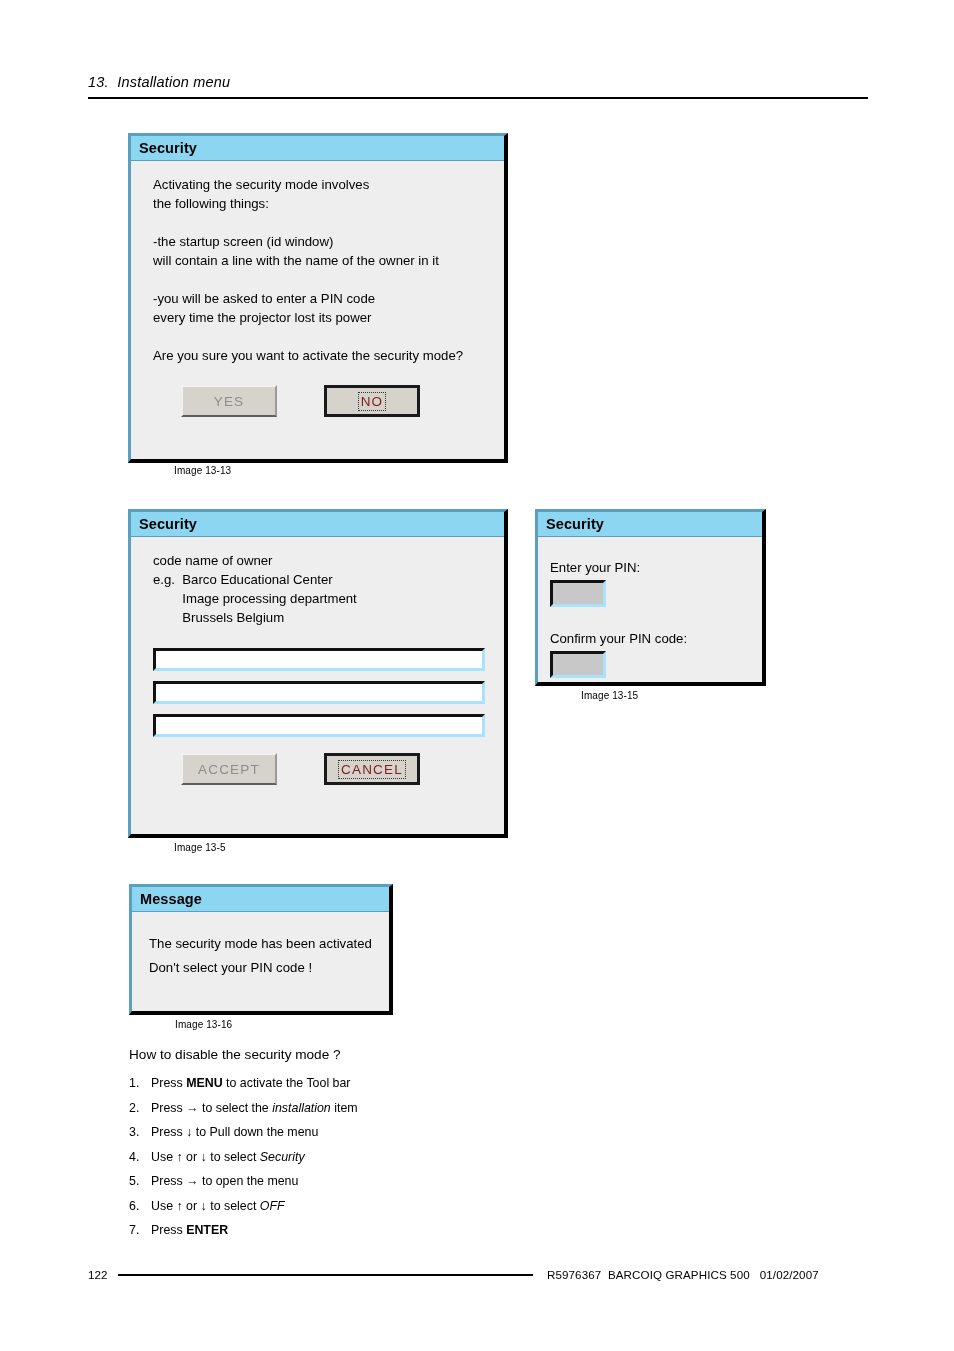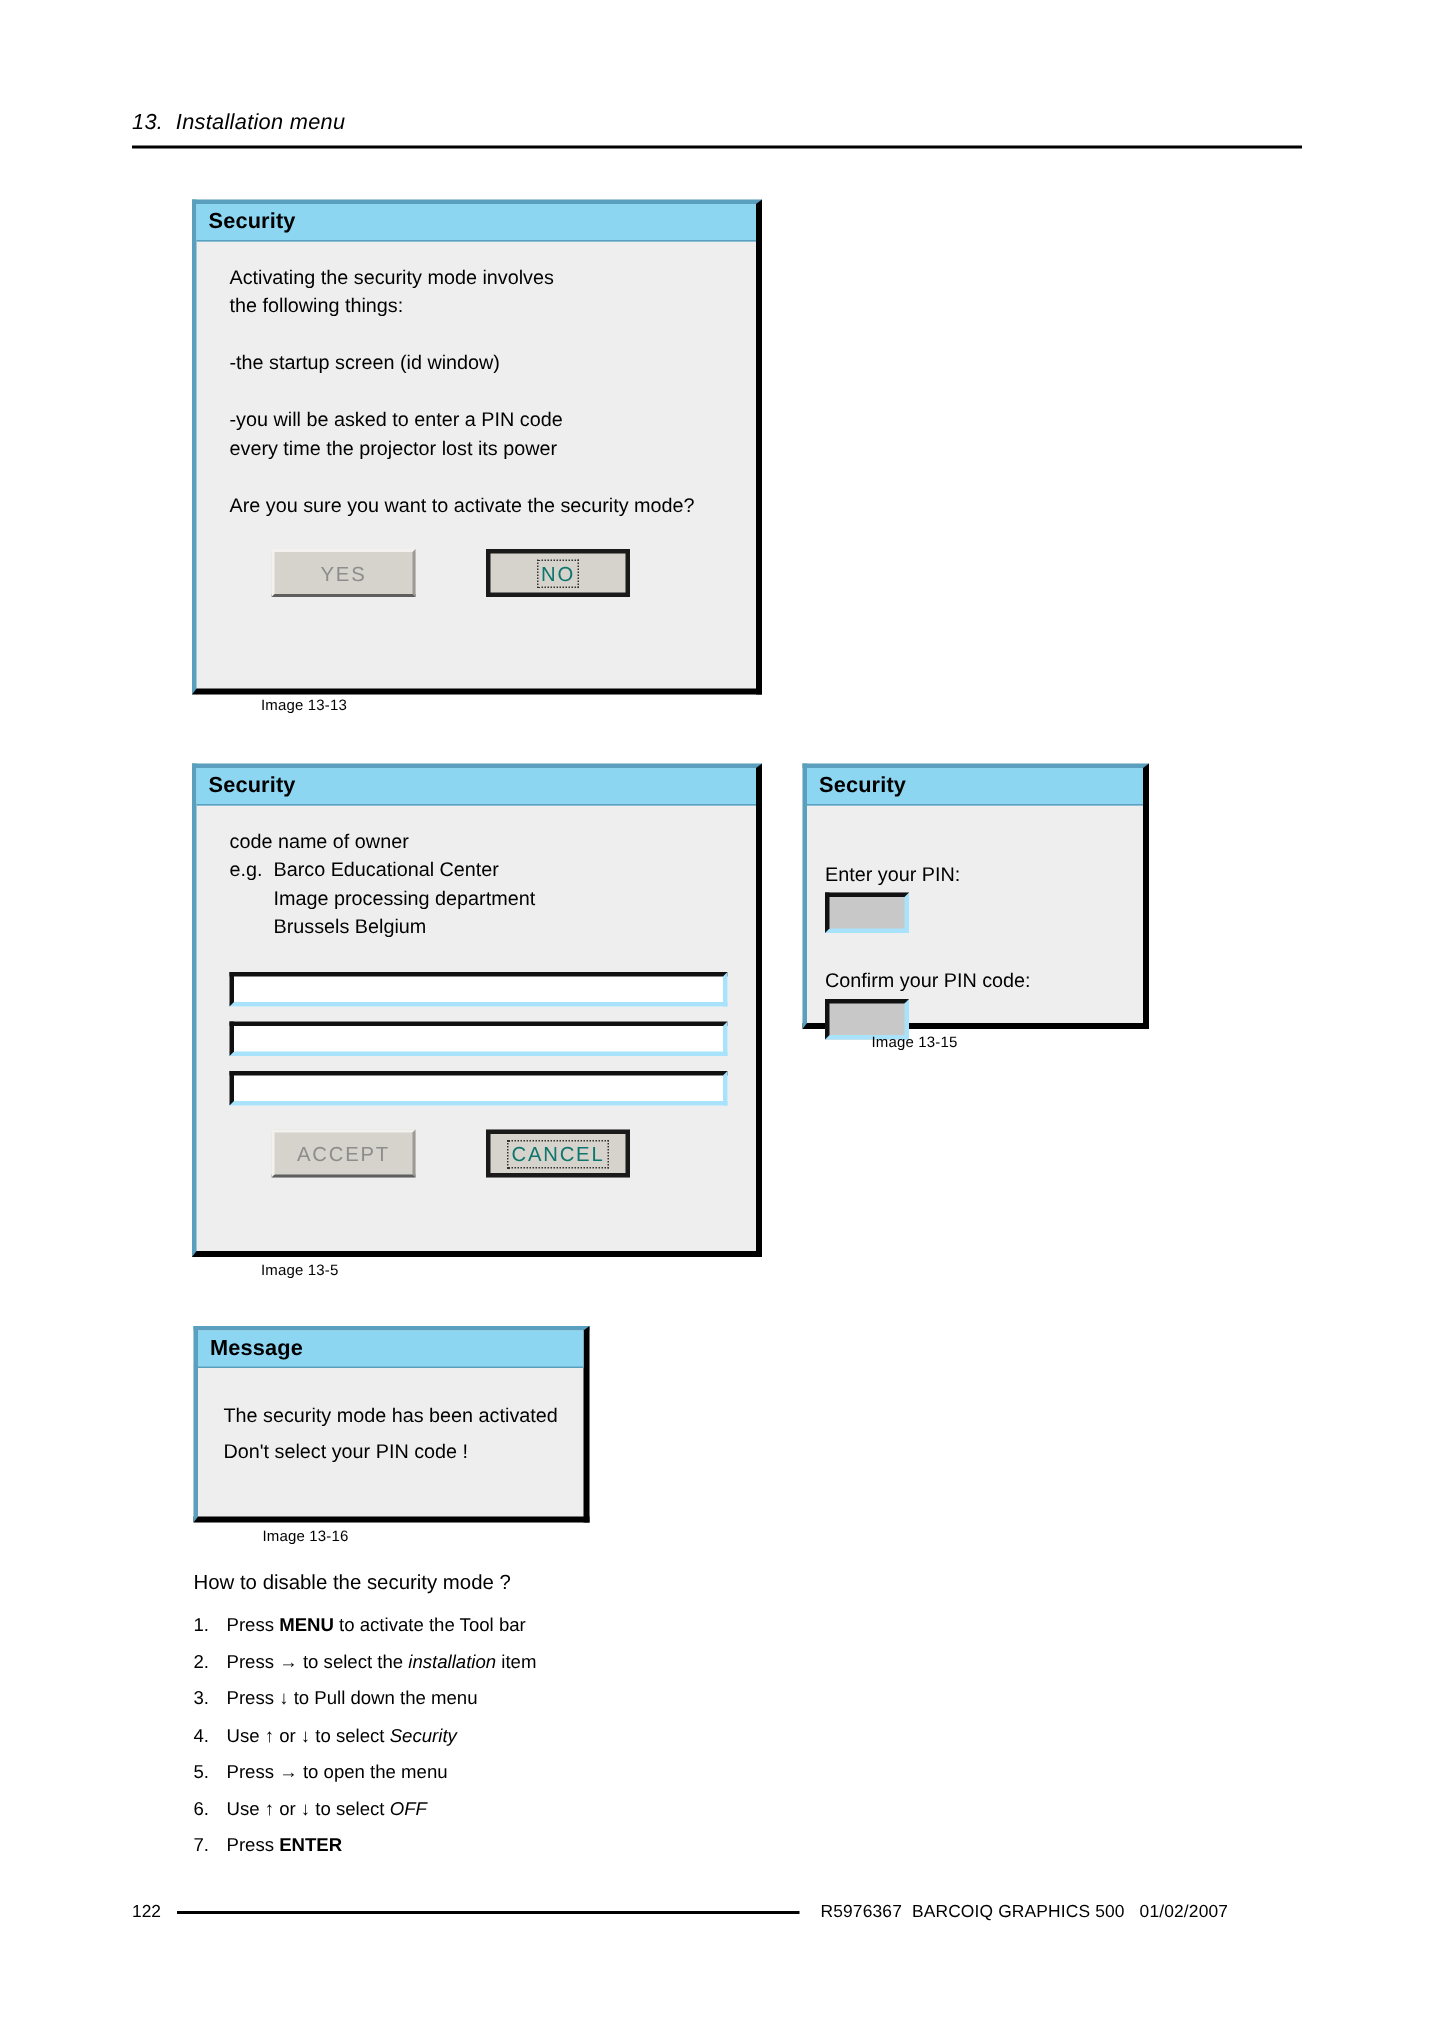--- a/index.html
+++ b/index.html
@@ -91,21 +91,21 @@
     user-select: none;
   }
   .btn-disabled {
     color: #8d8d8d;
     border-top: 2px solid #f2f1ee;
     border-left: 2px solid #f2f1ee;
     border-right: 2px solid #9b9a95;
     border-bottom: 2px solid #5e5e5e;
   }
   .btn-focus {
-    color: #0f766e;
+    color: #7f1d1d;
     border: 3px solid #1a1a1a;
     position: relative;
   }
   .btn-focus .focus-label {
     border: 1px dotted #333;
     padding: 0 2px;
     line-height: 17px;
   }
   .btn-gap { width: 47px; }
 
@@ -199,20 +199,21 @@
 
 <div class="dialog" style="left:128px; top:133px; width:380px; height:330px;">
   <div class="dlg-titlebar">
     <span class="dlg-title-text">Security</span>
   </div>
   <div class="dlg-body">
     <p>Activating the security mode involves</p>
     <p>the following things:</p>
     <div class="spacer-line"></div>
     <p>-the startup screen (id window)</p>
+    <p>will contain a line with the name of the owner in it</p>
     <div class="spacer-line"></div>
     <p>-you will be asked to enter a PIN code</p>
     <p>every time the projector lost its power</p>
     <div class="spacer-line"></div>
     <p>Are you sure you want to activate the security mode?</p>
 
     <div class="btn-row">
       <div class="btn btn-disabled">
         <span>YES</span>
       </div>
@@ -251,21 +252,21 @@
       </div>
     </div>
   </div>
 </div>
 <div class="caption" style="left:128px; top:842px;">Image 13-5</div>
 
 <div class="dialog" style="left:535px; top:509px; width:231px; height:177px;">
   <div class="dlg-titlebar">
     <span class="dlg-title-text">Security</span>
   </div>
-  <div class="dlg-body" style="padding:36px 14px 10px 12px;">
+  <div class="dlg-body" style="padding:21px 14px 10px 12px;">
     <div class="pin-group">
       <div class="pin-label">Enter your PIN:</div>
       <div class="pin-input"></div>
     </div>
     <div class="pin-group">
       <div class="pin-label">Confirm your PIN code:</div>
       <div class="pin-input"></div>
     </div>
   </div>
 </div>

